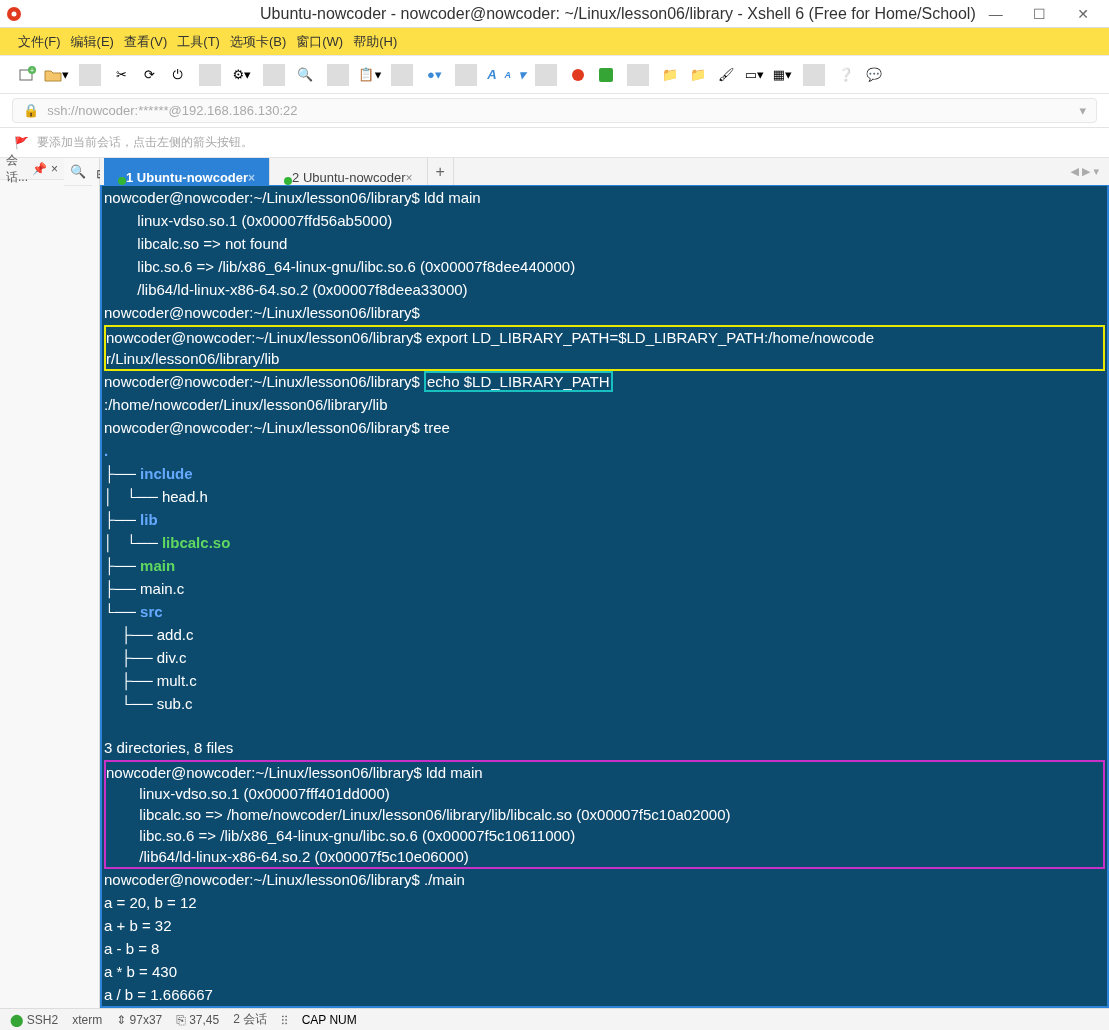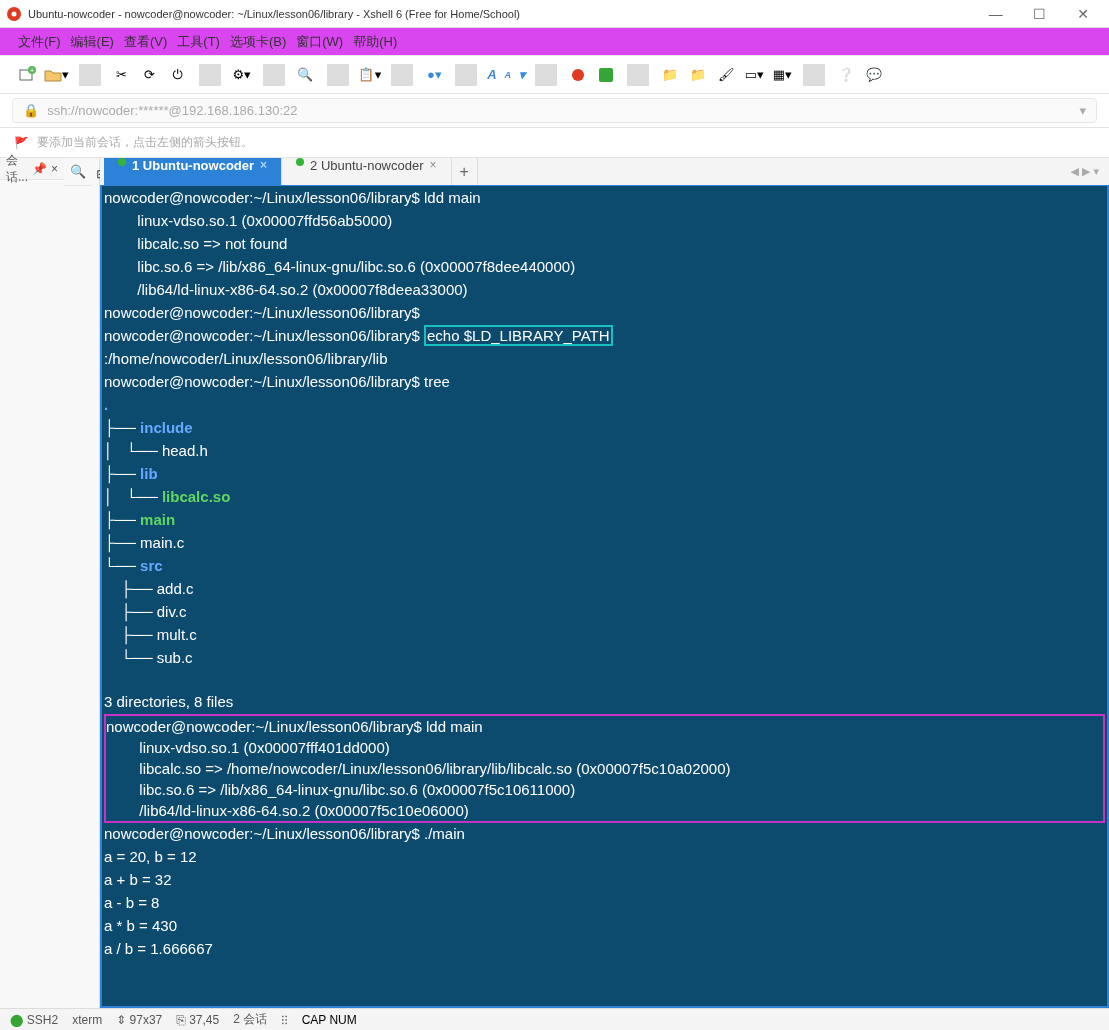--- a/index.html
+++ b/index.html
@@ -1,21 +1,21 @@
 <!DOCTYPE html>
 <html><head>
 <meta charset="utf-8">
 <style>
 * { margin: 0; padding: 0; box-sizing: border-box; font-family: "Microsoft YaHei", "Segoe UI", sans-serif; }
 body { width: 1109px; height: 1030px; background: #f0f0f0; display: flex; flex-direction: column; font-size: 13px; overflow: hidden; }
 .titlebar { height: 28px; background: #fff; display: flex; align-items: center; padding: 0 6px; border-bottom: 1px solid #ddd; }
 .app-icon { width: 16px; height: 16px; margin-right: 6px; }
-.title-text { flex: 1; font-size: 11px; color: #333; }
+.title-text { flex: 1; font-size: 16px; color: #333; text-align: right; }
 .win-controls span { display: inline-block; width: 40px; text-align: center; font-size: 14px; color: #666; }
-.menubar { height: 28px; background: #d946ef; display: flex; align-items: center; padding: 0 18px; gap: 10px; font-size: 13px; color: #333; border-bottom: 1px solid #e8e8e8; }
+.menubar { height: 28px; background: #fde047; display: flex; align-items: center; padding: 0 18px; gap: 10px; font-size: 13px; color: #333; border-bottom: 1px solid #e8e8e8; }
 .menubar span { cursor: default; }
 .toolbar { height: 38px; background: #fff; display: flex; align-items: center; padding: 0 16px; gap: 6px; border-bottom: 1px solid #e4e4e4; }
 .toolbar .sep { width: 1px; height: 22px; background: #ddd; margin: 0 4px; }
 .toolbar span { display: inline-flex; align-items: center; justify-content: center; height: 26px; min-width: 22px; }
 .addressbar { height: 34px; background: #fff; display: flex; align-items: stretch; padding: 4px 12px; border-bottom: 1px solid #e4e4e4; }
 .addr-inner { flex: 1; background: #fafafa; border: 1px solid #e7e7e7; border-radius: 4px; display: flex; align-items: center; padding: 0 10px; color: #aaa; font-size: 13px; gap: 8px; }
 .hintbar { height: 30px; background: #fff; display: flex; align-items: center; padding: 0 14px; border-bottom: 1px solid #e4e4e4; color: #aaa; font-size: 12px; gap: 8px; }
 .body-row { flex: 1; display: flex; min-height: 0; }
 .sidebar { width: 100px; background: #f8f8f8; border-right: 1px solid #ddd; display: flex; }
 .side-title { height: 22px; background: #f5f5f5; display: flex; align-items: center; padding: 0 6px; font-size: 12px; color: #555; border-bottom: 1px solid #e6e6e6; gap: 4px; }
@@ -24,21 +24,21 @@
 .side-tree { flex: 1; padding: 6px 4px; overflow: hidden; }
 .tree-item { display: flex; align-items: center; gap: 4px; font-size: 12px; color: #333; height: 20px; white-space: nowrap; }
 .tree-sub { padding-left: 16px; }
 .grid { border-top: 1px solid #ddd; }
 .grid-row { display: flex; height: 20px; align-items: center; border-bottom: 2px solid #f97316; font-size: 12px; color: #444; }
 .grid-row span:first-child { width: 48px; padding-left: 4px; border-right: 1px solid #eee; }
 .grid-row span:last-child { padding-left: 6px; }
 .scroll-stub { height: 18px; background: #f0f0f0; border-top: 1px solid #ddd; display: flex; align-items: center; justify-content: space-between; padding: 0 6px; font-size: 9px; color: #888; }
 .terminal-area { flex: 1; display: flex; flex-direction: column; background: #fff; min-width: 0; }
 .tab-strip { height: 28px; background: #f4f4f4; border-bottom: 1px solid #2b82d6; display: flex; align-items: stretch; padding-left: 4px; }
-.tab { display: flex; align-items: flex-start; gap: 6px; padding: 0 14px; font-size: 13px; color: #444; border-right: 1px solid #ddd; position: relative; }
+.tab { display: flex; align-items: flex-end; padding: 0 14px; font-size: 13px; color: #444; border-right: 1px solid #ddd; position: relative; }
 .tab.active { background: #2b82d6; color: #fff; font-weight: bold; }
 .tab .dot { width: 8px; height: 8px; border-radius: 50%; background: #35b535; }
 .tab .close { font-size: 12px; opacity: .6; }
 .tab-add { width: 26px; display: flex; align-items: center; justify-content: center; font-size: 16px; color: #666; border-right: 1px solid #ddd; }
 .tab-right { margin-left: auto; display: flex; align-items: center; gap: 8px; padding-right: 10px; color: #aaa; font-size: 11px; }
 .terminal { flex: 1; background: #0c4a6e; color: #fff; font-family: "Consolas","Courier New",monospace; font-size: 15px; line-height: 21px; padding: 1px 2px 4px; overflow: hidden; white-space: pre; border: 2px solid #2b82d6; border-top: none; }
 .t-yellow { border: 2px solid #e8e800; display: block; }
 .t-cyan { border: 2px solid #18c0c0; display: inline; padding: 0 1px; }
 .t-magenta { border: 2px solid #c830c8; display: block; }
 .c-blue { color: #66aaff; font-weight: bold; }
@@ -192,21 +192,22 @@
       <div class="tab-add">+</div>
       <div class="tab-right">◀ ▶ ▾</div>
     </div>
 
     <div class="terminal"><span><span>nowcoder@nowcoder:~/Linux/lesson06/library$</span> <span>ldd main</span></span>
 <span>        linux-vdso.so.1 (0x00007ffd56ab5000)</span>
 <span>        libcalc.so =&gt; not found</span>
 <span>        libc.so.6 =&gt; /lib/x86_64-linux-gnu/libc.so.6 (0x00007f8dee440000)</span>
 <span>        /lib64/ld-linux-x86-64.so.2 (0x00007f8deea33000)</span>
 <span>nowcoder@nowcoder:~/Linux/lesson06/library$</span>
-<span><span>nowcoder@nowcoder:~/Linux/lesson06/library$</span> <span class="t-cyan">echo $LD_LIBRARY_PATH</span></span>
+<span class="t-yellow"><span>nowcoder@nowcoder:~/Linux/lesson06/library$ export LD_LIBRARY_PATH=$LD_LIBRARY_PATH:/home/nowcode</span>
+<span>r/Linux/lesson06/library/lib</span></span><span><span>nowcoder@nowcoder:~/Linux/lesson06/library$</span> <span class="t-cyan">echo $LD_LIBRARY_PATH</span></span>
 <span>:/home/nowcoder/Linux/lesson06/library/lib</span>
 <span><span>nowcoder@nowcoder:~/Linux/lesson06/library$</span> <span>tree</span></span>
 <span class="c-blue">.</span>
 <span>├── <span class="c-blue">include</span></span>
 <span>│   └── head.h</span>
 <span>├── <span class="c-blue">lib</span></span>
 <span>│   └── <span class="c-green">libcalc.so</span></span>
 <span>├── <span class="c-green">main</span></span>
 <span>├── main.c</span>
 <span>└── <span class="c-blue">src</span></span>

